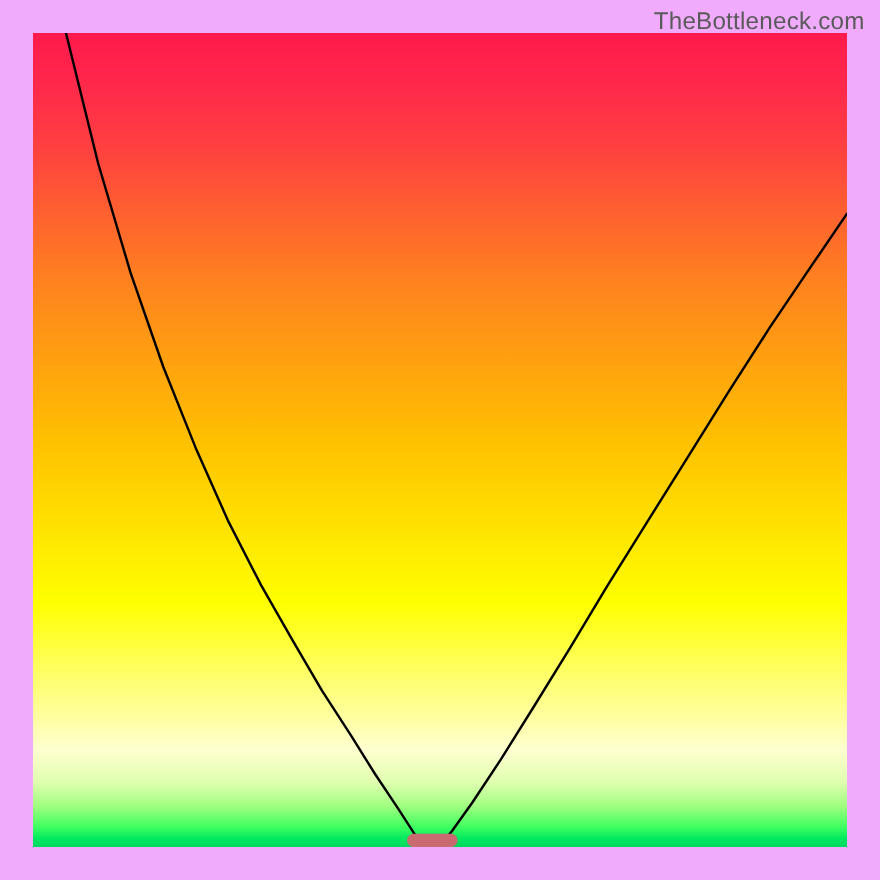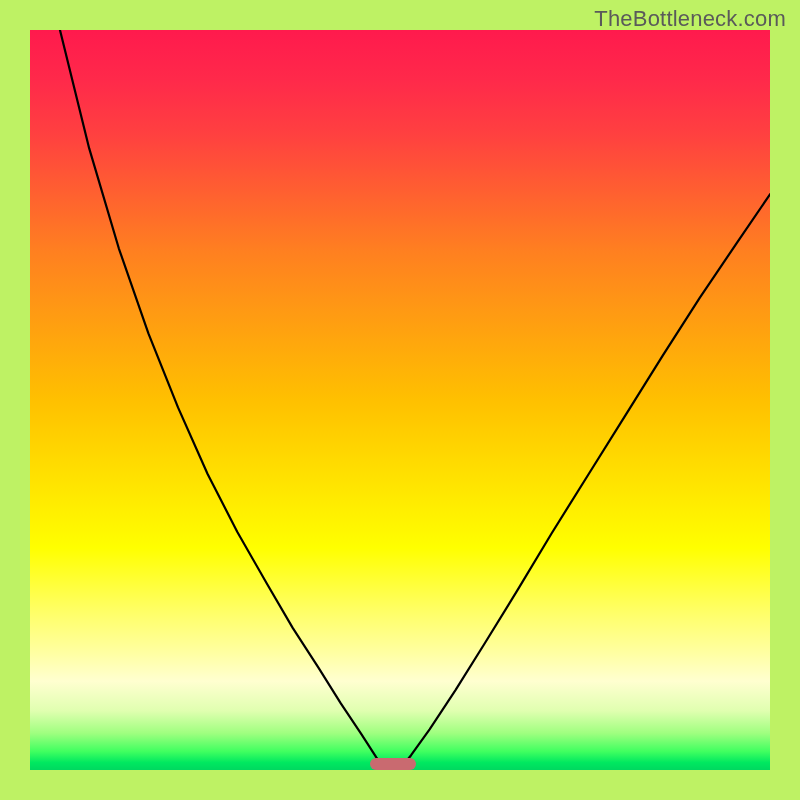--- a/index.html
+++ b/index.html
@@ -1,21 +1,21 @@
 <!DOCTYPE html>
 <html><head>
 <meta charset="utf-8">
 <style>
   * { margin: 0; padding: 0; box-sizing: border-box; }
   body { width: 800px; height: 800px; overflow: hidden; background: #000; position: relative; }
   .chart-container {
     position: absolute;
     top: 0; left: 0;
     width: 800px; height: 800px;
-    background: #bef264;
+    background: #f0abfc;
   }
   .plot-area {
     position: absolute;
     left: 30px;
     top: 30px;
     width: 740px;
     height: 740px;
     background: linear-gradient(to bottom,
       #ff1a4d 0%,
       #ff2a4a 7%,

